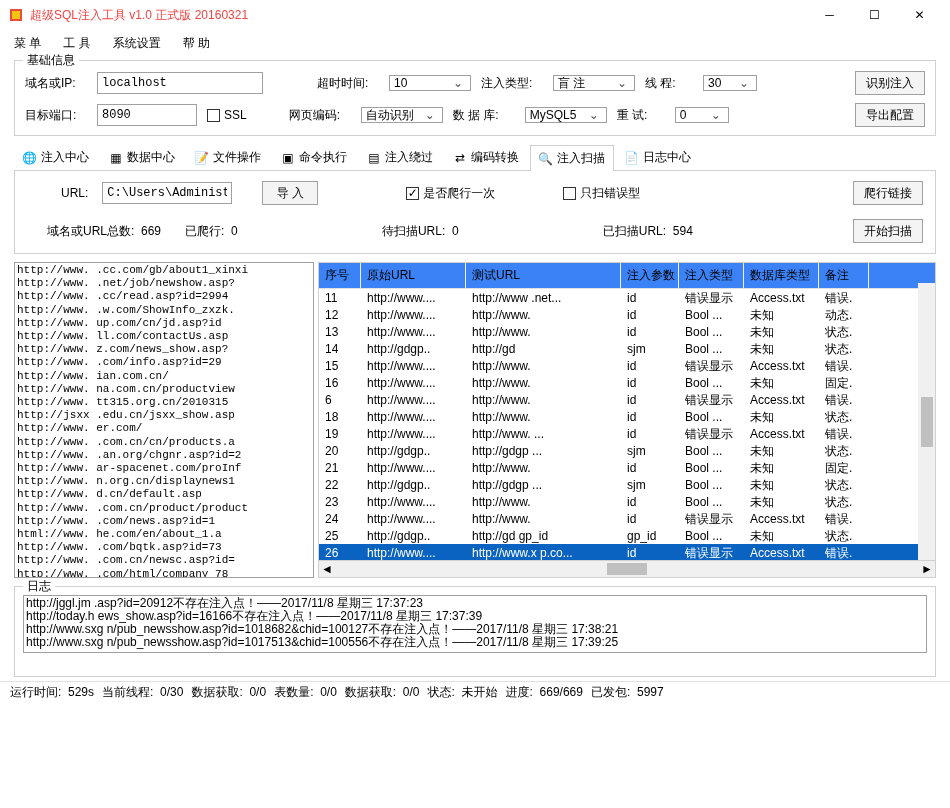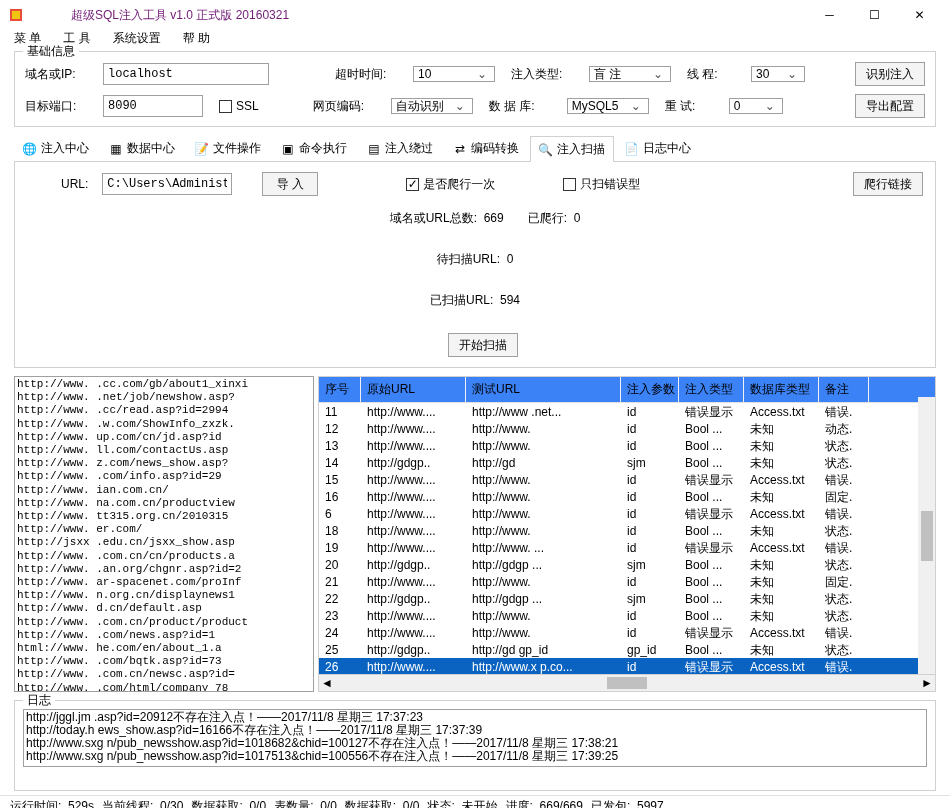--- a/index.html
+++ b/index.html
@@ -1,25 +1,25 @@
 <!DOCTYPE html>
 <html><head>
 <meta charset="utf-8">
 <style>
 * { box-sizing: border-box; margin: 0; padding: 0; font-family: "Microsoft YaHei", SimSun, Arial, sans-serif; font-size: 12px; }
 body { background: #fff; width: 950px; height: 808px; overflow: hidden; display: flex; flex-direction: column; }
 .titlebar { height: 30px; display: flex; align-items: center; padding: 0 8px; background: #fff; }
 .titlebar .app-icon { width: 16px; height: 16px; margin-right: 6px; }
-.titlebar .title { flex: 1; color: #701a75; margin-left: 41px; }
+.titlebar .title { flex: 1; color: #ef4444; }
 .winbtns { display: flex; gap: 0; }
 .winbtn { width: 45px; height: 30px; display: flex; align-items: center; justify-content: center; color: #000; cursor: default; }
 .menubar { height: 26px; display: flex; align-items: center; padding: 0 14px; gap: 22px; color: #000; }
 .panel { margin: 4px 14px 8px 14px; border: 1px solid #d0d0d0; padding: 10px 10px 8px 10px; position: relative; }
 .panel-title { position: absolute; top: -9px; left: 8px; background: #fff; padding: 0 4px; }
-.row { display: flex; align-items: center; gap: 16px; margin-bottom: 8px; }
+.row { display: flex; align-items: center; gap: 10px; margin-bottom: 8px; }
 .row:last-child { margin-bottom: 0; }
 .lbl { width: 62px; text-align: left; white-space: nowrap; }
 input[type=text] { height: 22px; border: 1px solid #a0a0a0; padding: 0 4px; font-family: inherit; }
 .select { height: 16px; border: 1px solid #a0a0a0; background: #fff; display: inline-flex; align-items: center; padding: 0 4px; position: relative; }
 .select .arrow { margin-left: auto; width: 16px; text-align: center; color: #555; }
 .chk { display: inline-flex; align-items: center; gap: 4px; }
 .chkbox { width: 13px; height: 13px; border: 1px solid #333; display:inline-flex; align-items:center; justify-content:center; }
 .btn { height: 24px; border: 1px solid #a0a0a0; background: #f4f4f4; padding: 0 10px; display: inline-flex; align-items: center; justify-content: center; min-width: 70px; margin-left: 16px; }
 .tabs { display: flex; gap: 2px; margin: 0 14px; border-bottom: 1px solid #d0d0d0; }
 .tab { padding: 4px 8px; display: flex; align-items: center; gap: 4px; border: 1px solid transparent; border-bottom: none; }
@@ -170,21 +170,21 @@
         <span>是否爬行一次</span>
       </span>
     <span style="width:40px"></span>
     <span class="chk">
         <span class="chkbox"></span>
         <span>只扫错误型</span>
       </span>
     <div style="flex:1"></div>
     <div class="btn">爬行链接</div>
   </div>
-  <div class="scan-stats" style="justify-content: space-between; flex-direction: column;">
+  <div class="scan-stats" style="justify-content: space-between;">
     <div style="display:flex;gap:24px;margin-left:20px">
       <span><span>域名或URL总数:</span>&nbsp;&nbsp;<span>669</span></span>
       <span><span>已爬行:</span>&nbsp;&nbsp;<span>0</span></span>
     </div>
     <span><span>待扫描URL:</span>&nbsp;&nbsp;<span>0</span></span>
     <span><span>已扫描URL:</span>&nbsp;&nbsp;<span>594</span></span>
     <div class="btn">开始扫描</div>
   </div>
 </div>
 
@@ -194,22 +194,22 @@
       <div class="line">http://www.   .net/job/newshow.asp?</div>
       <div class="line">http://www.   .cc/read.asp?id=2994</div>
       <div class="line">http://www.   .w.com/ShowInfo_zxzk.</div>
       <div class="line">http://www.   up.com/cn/jd.asp?id</div>
       <div class="line">http://www.   ll.com/contactUs.asp</div>
       <div class="line">http://www.   z.com/news_show.asp?</div>
       <div class="line">http://www.   .com/info.asp?id=29</div>
       <div class="line">http://www.   ian.com.cn/</div>
       <div class="line">http://www.   na.com.cn/productview</div>
       <div class="line">http://www.   tt315.org.cn/2010315</div>
+      <div class="line">http://jsxx   .edu.cn/jsxx_show.asp</div>
       <div class="line">http://www.   er.com/</div>
-      <div class="line">http://jsxx   .edu.cn/jsxx_show.asp</div>
       <div class="line">http://www.   .com.cn/cn/products.a</div>
       <div class="line">http://www.   .an.org/chgnr.asp?id=2</div>
       <div class="line">http://www.   ar-spacenet.com/proInf</div>
       <div class="line">http://www.   n.org.cn/displaynews1</div>
       <div class="line">http://www.   d.cn/default.asp</div>
       <div class="line">http://www.   .com.cn/product/product</div>
       <div class="line">http://www.   .com/news.asp?id=1</div>
       <div class="line">html://www.   he.com/en/about_1.a</div>
       <div class="line">http://www.   .com/bqtk.asp?id=73</div>
       <div class="line">http://www.   .com.cn/newsc.asp?id=</div>

